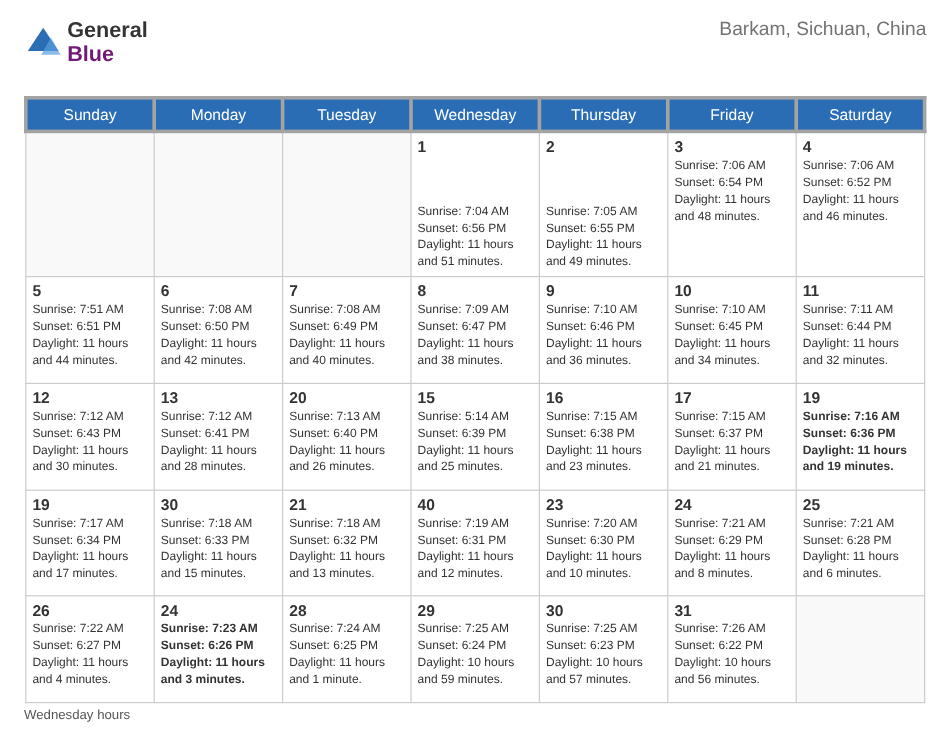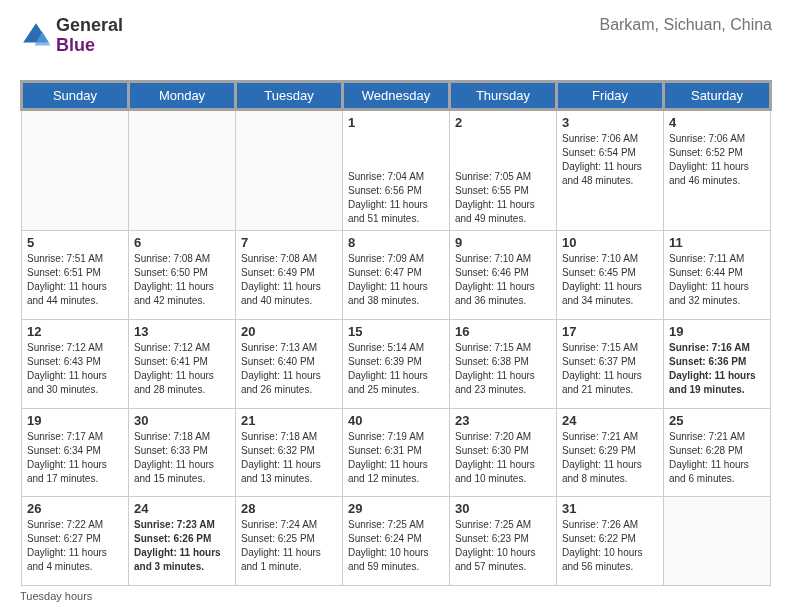--- a/index.html
+++ b/index.html
@@ -367,15 +367,15 @@
 Sunset: 6:22 PM
 Daylight: 10 hours
 and 56 minutes.</div>
           </td>
           <td class="empty"></td>
         </tr>
       </tbody>
   </table>
 
   <div class="footer-note">
-    <span>Tuesday hours</span>
+    <span>Wednesday hours</span>
   </div>
 </div>
 
 </body></html>

